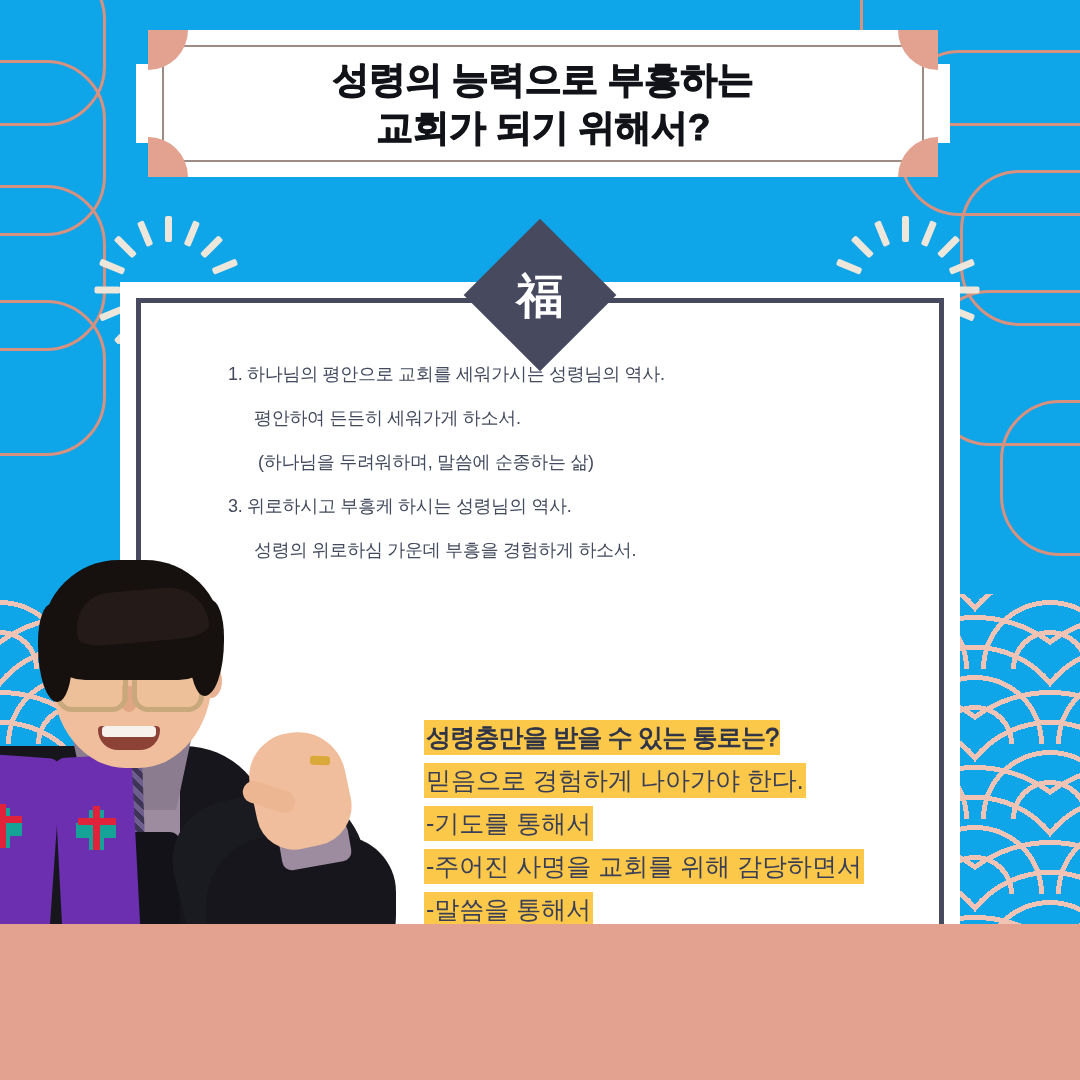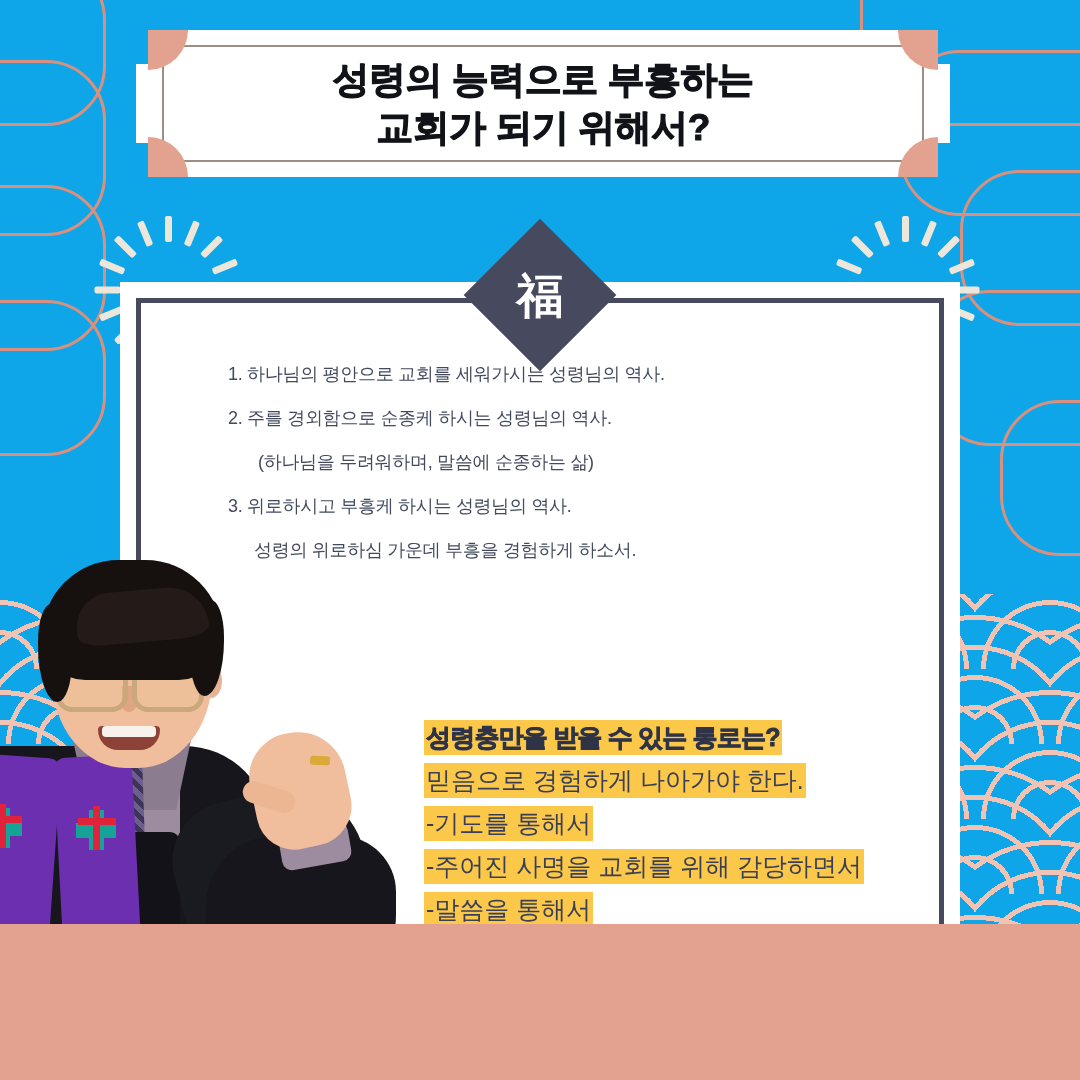--- a/index.html
+++ b/index.html
@@ -100,21 +100,21 @@
     position:absolute;left:424px;top:716px;width:470px;
     font-size:25px;line-height:43px;color:#3A3F55;
   }
   #hl .row{display:block;}
   #hl .mark{
     background:#FBC84A;
     box-decoration-break:clone;-webkit-box-decoration-break:clone;
     padding:3px 2px 4px 2px;
   }
   #hl .head .mark{
-    font-weight:700;font-size:25px;color:#2E3347;
+    font-weight:400;font-size:25px;color:#2E3347;
     -webkit-text-stroke:0.9px #2E3347;letter-spacing:-0.8px;
   }
 
   
   #pastor{position:absolute;left:-20px;top:560px;width:400px;height:520px;}
   #pastor *{position:absolute;}
   .p-neck{left:118px;top:145px;width:66px;height:70px;background:#E8B294;border-radius:14px;}
   .p-head{left:72px;top:12px;width:160px;height:196px;background:#F0BE9C;border-radius:50% 50% 46% 46%;}
   .p-ear{top:104px;width:22px;height:34px;background:#E8B294;border-radius:50%;}
   .p-ear.l{left:64px;} .p-ear.r{left:220px;}
@@ -240,21 +240,21 @@
   <div id="panel">
     <div class="frame"></div>
   </div>
 
   <div id="fu-badge">
     <span class="glyph">福</span>
   </div>
 
   <div id="list">
       <span class="ln">1. 하나님의 평안으로 교회를 세워가시는 성령님의 역사.</span>
-      <span class="ln">2. 주를 경외함으로 순종케 하시는 성령님의 역사.</span>
+      <span class="ln ind1">평안하여 든든히 세워가게 하소서.</span>
       <span class="ln ind2">(하나님을 두려워하며, 말씀에 순종하는 삶)</span>
       <span class="ln">3. 위로하시고 부흥케 하시는 성령님의 역사.</span>
       <span class="ln ind1">성령의 위로하심 가운데 부흥을 경험하게 하소서.</span>
     </div>
 
   <div id="hl">
     <span class="row head"><span class="mark">성령충만을 받을 수 있는 통로는?</span></span>
   <span class="row"><span class="mark">믿음으로 경험하게 나아가야 한다.</span></span>
       <span class="row"><span class="mark">-기도를 통해서</span></span>
       <span class="row"><span class="mark">-주어진 사명을 교회를 위해 감당하면서</span></span>

